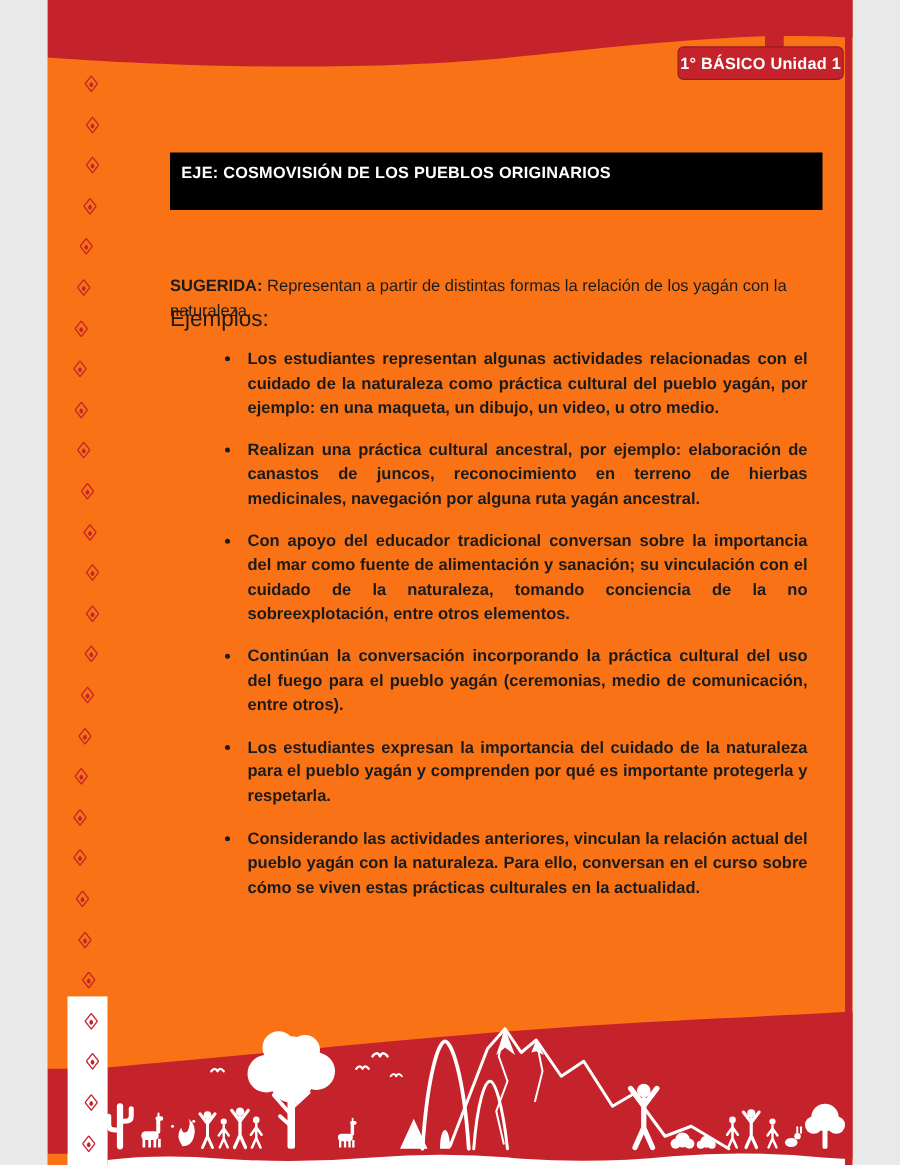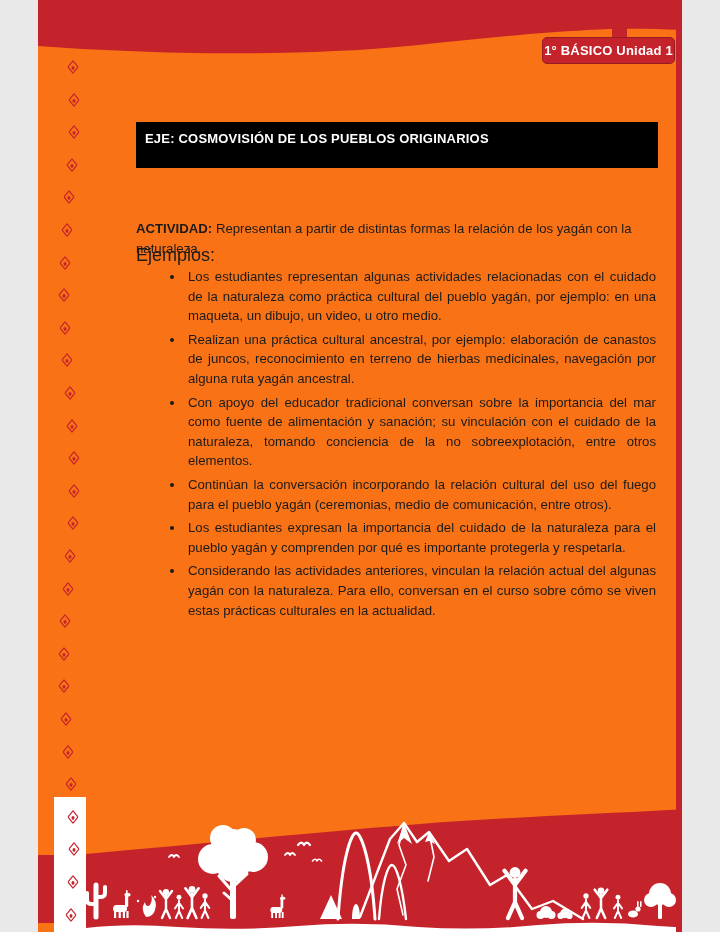--- a/index.html
+++ b/index.html
@@ -43,21 +43,21 @@
   .examples-label{
     position:absolute;left:98px;top:245px;width:524px;z-index:4;
     font-size:18px;line-height:20px;
   }
   .examples-list{
     position:absolute;left:98px;top:263px;width:524px;z-index:4;margin:0;
     padding:0 0 0 45px;box-sizing:border-box;
   }
   .examples-list li{
     font-size:13.2px;line-height:19.6px;text-align:justify;
-    padding-left:3px;margin:4px;color:#1b1b1b;
+    padding-left:3px;margin:14px;color:#1b1b1b;font-weight:bold;
   }
   
   .footer-art{position:absolute;left:0;top:797px;width:720px;height:135px;z-index:1;display:block;}
   .wt{stroke:#fff;fill:none;stroke-linecap:round;stroke-linejoin:round;}
 </style>
 </head>
 <body>
 
 <div id="page">
 
@@ -70,30 +70,30 @@
     <span>1° BÁSICO Unidad 1</span>
   </div>
 
   <div class="right-edge-stripe"></div>
 
 
   <div class="axis-bar">
     <span>EJE: COSMOVISIÓN DE LOS PUEBLOS ORIGINARIOS</span>
   </div>
 
-  <p class="activity-line"><b>ACTIVIDAD:</b> <span>Representan a partir de distintas formas la relación de los yagán con la naturaleza.</span></p>
+  <p class="activity-line"><b>SUGERIDA:</b> <span>Representan a partir de distintas formas la relación de los yagán con la naturaleza.</span></p>
 
   <div class="examples-label">Ejemplos:</div>
   <ul class="examples-list">
     <li>Los estudiantes representan algunas actividades relacionadas con el cuidado de la naturaleza como práctica cultural del pueblo yagán, por ejemplo: en una maqueta, un dibujo, un video, u otro medio.</li>
     <li>Realizan una práctica cultural ancestral, por ejemplo: elaboración de canastos de juncos, reconocimiento en terreno de hierbas medicinales, navegación por alguna ruta yagán ancestral.</li>
     <li>Con apoyo del educador tradicional conversan sobre la importancia del mar como fuente de alimentación y sanación; su vinculación con el cuidado de la naturaleza, tomando conciencia de la no sobreexplotación, entre otros elementos.</li>
-    <li>Continúan la conversación incorporando la relación cultural del uso del fuego para el pueblo yagán (ceremonias, medio de comunicación, entre otros).</li>
+    <li>Continúan la conversación incorporando la práctica cultural del uso del fuego para el pueblo yagán (ceremonias, medio de comunicación, entre otros).</li>
     <li>Los estudiantes expresan la importancia del cuidado de la naturaleza para el pueblo yagán y comprenden por qué es importante protegerla y respetarla.</li>
-    <li>Considerando las actividades anteriores, vinculan la relación actual del algunas yagán con la naturaleza. Para ello, conversan en el curso sobre cómo se viven estas prácticas culturales en la actualidad.</li>
+    <li>Considerando las actividades anteriores, vinculan la relación actual del pueblo yagán con la naturaleza. Para ello, conversan en el curso sobre cómo se viven estas prácticas culturales en la actualidad.</li>
   </ul>
 
   <svg class="footer-art" viewBox="0 0 720 135" preserveAspectRatio="none" aria-hidden="true">
     <defs>
       <g id="p-up">
         <circle cx="0" cy="-26" r="3.1" fill="#fff"></circle>
         <path class="wt" stroke-width="2.4" d="M0,-22 V-9 M0,-9 L-4,0 M0,-9 L4,0 M0,-19 L-6,-27 M0,-19 L6,-27"></path>
       </g>
       <g id="p-dn">
         <circle cx="0" cy="-26" r="3.1" fill="#fff"></circle>

